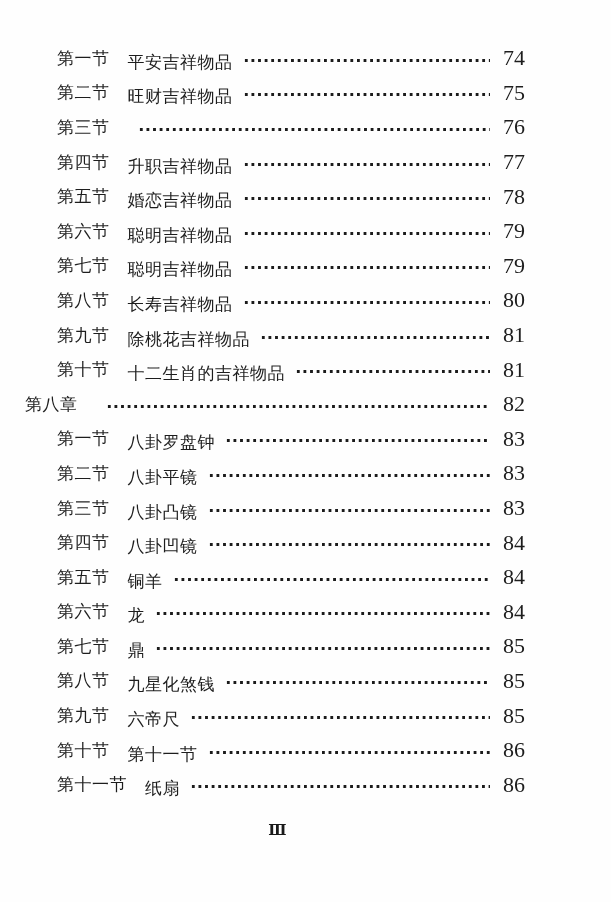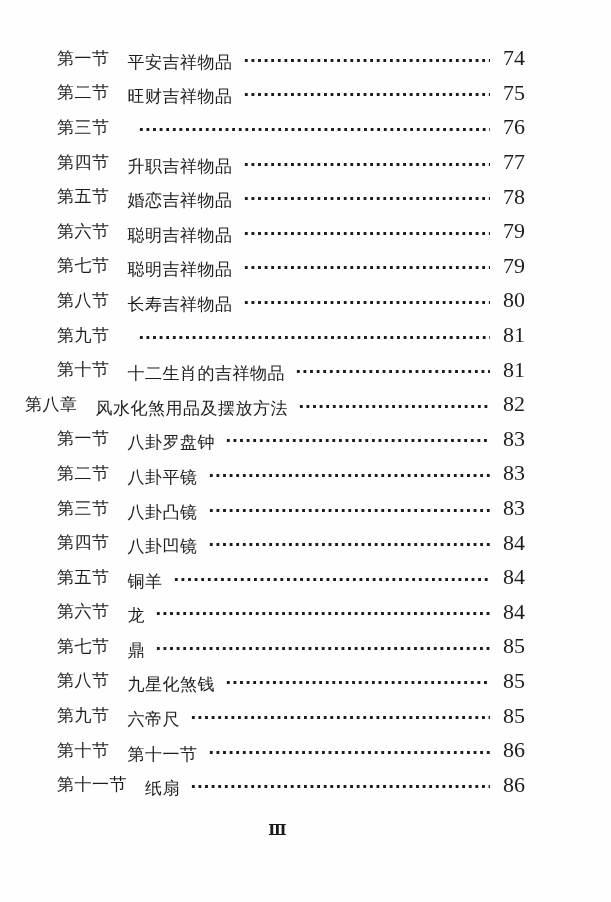--- a/index.html
+++ b/index.html
@@ -123,34 +123,34 @@
 
   <div class="row section">
     <span class="label">第八节</span>
     <span class="title">长寿吉祥物品</span>
     <span class="leader"></span>
     <span class="pagenum">80</span>
   </div>
 
   <div class="row section">
     <span class="label">第九节</span>
+    <span class="title">除桃花吉祥物品</span>
     <span class="leader"></span>
     <span class="pagenum">81</span>
   </div>
 
   <div class="row section">
     <span class="label">第十节</span>
     <span class="title">十二生肖的吉祥物品</span>
     <span class="leader"></span>
     <span class="pagenum">81</span>
   </div>
 
   <div class="row chapter">
     <span class="label">第八章</span>
-    <span class="title">风水化煞用品及摆放方法</span>
     <span class="leader"></span>
     <span class="pagenum">82</span>
   </div>
 
   <div class="row section">
     <span class="label">第一节</span>
     <span class="title">八卦罗盘钟</span>
     <span class="leader"></span>
     <span class="pagenum">83</span>
   </div>

